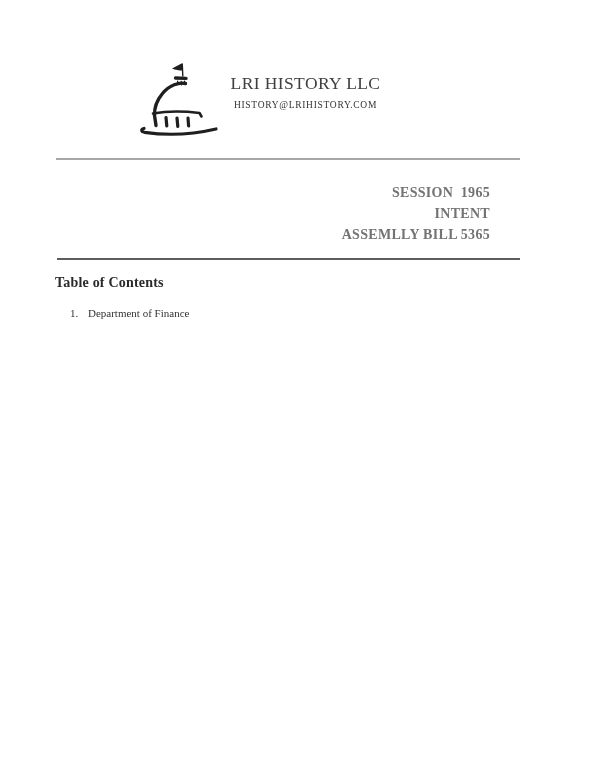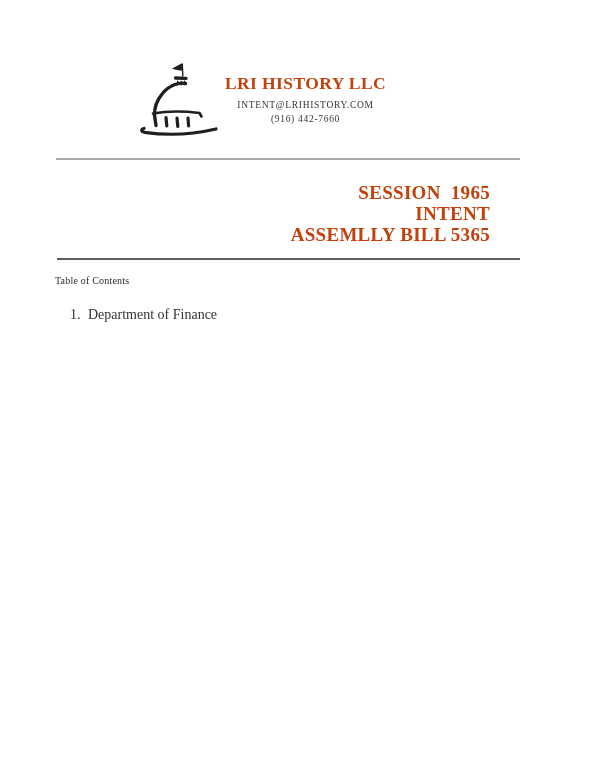--- a/index.html
+++ b/index.html
@@ -25,22 +25,22 @@
   }
   .org-block {
     left: 203px; top: 73px;
     width: 205px;
     text-align: center;
   }
   .org-name {
     font-size: 17.5px;
     line-height: 21px;
     letter-spacing: 0.4px;
-    font-weight: bold;
-    color: #c2410c;
+    font-weight: normal;
+    color: #404040;
     white-space: nowrap;
   }
   .contact-line {
     margin-top: 0;
     font-size: 9.5px;
     line-height: 14px;
     letter-spacing: 0.7px;
     color: #333333;
     white-space: nowrap;
   }
@@ -56,38 +56,38 @@
     left: 57px; top: 258px;
     width: 463px; height: 1.5px;
     background: #5d5d5d;
   }
 
   
   .session-block {
     right: 110px; top: 182px;
     text-align: right;
     font-weight: bold;
-    font-size: 19px;
+    font-size: 14px;
     line-height: 21px;
     letter-spacing: 0.3px;
-    color: #c2410c;
+    color: #737373;
   }
   .session-block .line { white-space: pre; }
 
   
   .toc-title {
     left: 55px; top: 275px;
-    font-weight: normal;
-    font-size: 10px;
+    font-weight: bold;
+    font-size: 14px;
     letter-spacing: 0.2px;
     color: #2a2a2a;
   }
   .toc-item {
     left: 70px; top: 307px;
-    font-size: 14px;
+    font-size: 11px;
     color: #333333;
   }
   .toc-num { display: inline-block; min-width: 11px; }
   .toc-label { margin-left: 7px; }
 
   .logo svg { width: 100%; height: 100%; display: block; }
 </style>
 </head>
 <body>
 
@@ -116,22 +116,21 @@
         <path d="M49 59 L49.6 67" stroke-width="3.2"></path>
 
         <path d="M5 69.5 C2 70.3 1.8 72.6 5.5 73.3 C28 76.6 53 75.6 77 70" stroke-width="3.2"></path>
       </g>
     </svg>
   </div>
 
   <div class="abs org-block">
     <div class="org-name">LRI HISTORY LLC</div>
     <div class="contact-group">
-      <div class="contact-line">INTENT@LRIHISTORY.COM</div>
-      <div class="contact-line">(916) 442-7660</div>
+      <div class="contact-line">HISTORY@LRIHISTORY.COM</div>
     </div>
   </div>
 
   <div class="abs rule-top"></div>
 
   <div class="abs session-block">
     <div class="line">SESSION  1965</div>
     <div class="line">INTENT</div>
     <div class="line">ASSEMLLY BILL 5365</div>
   </div>

